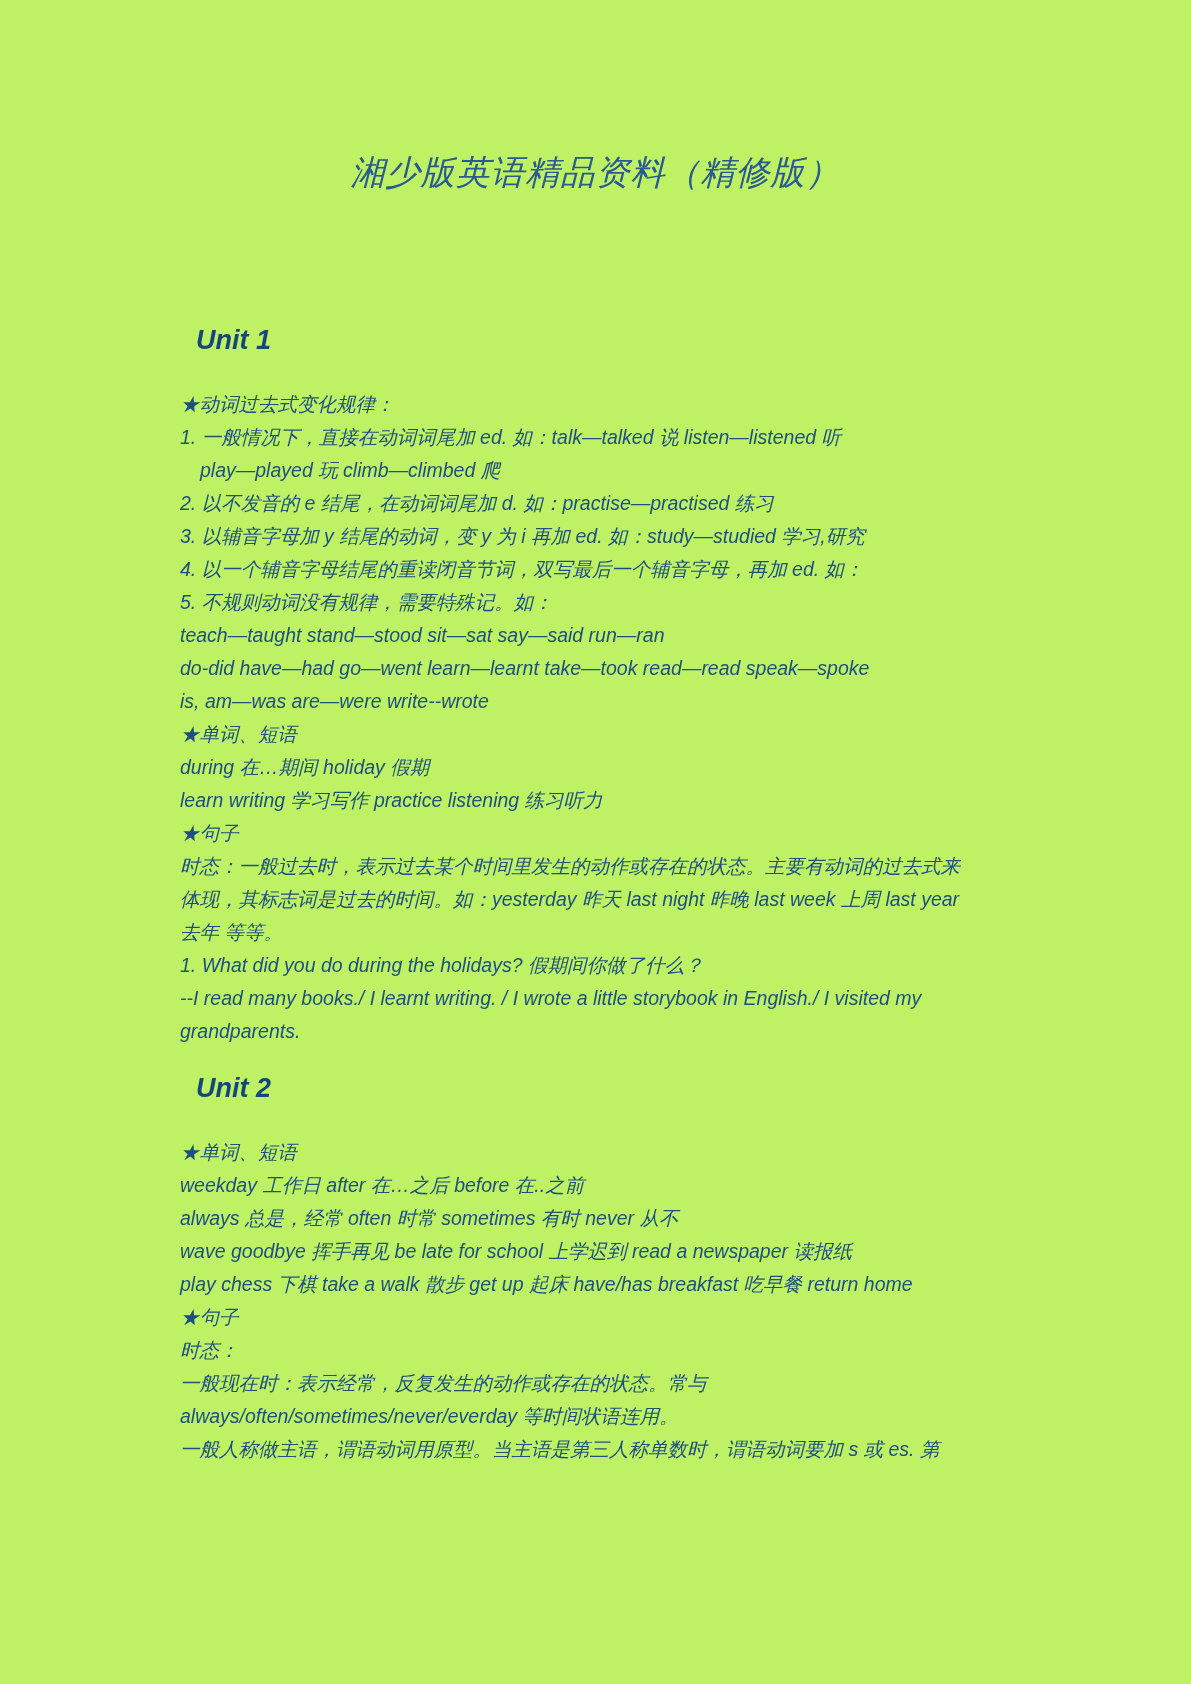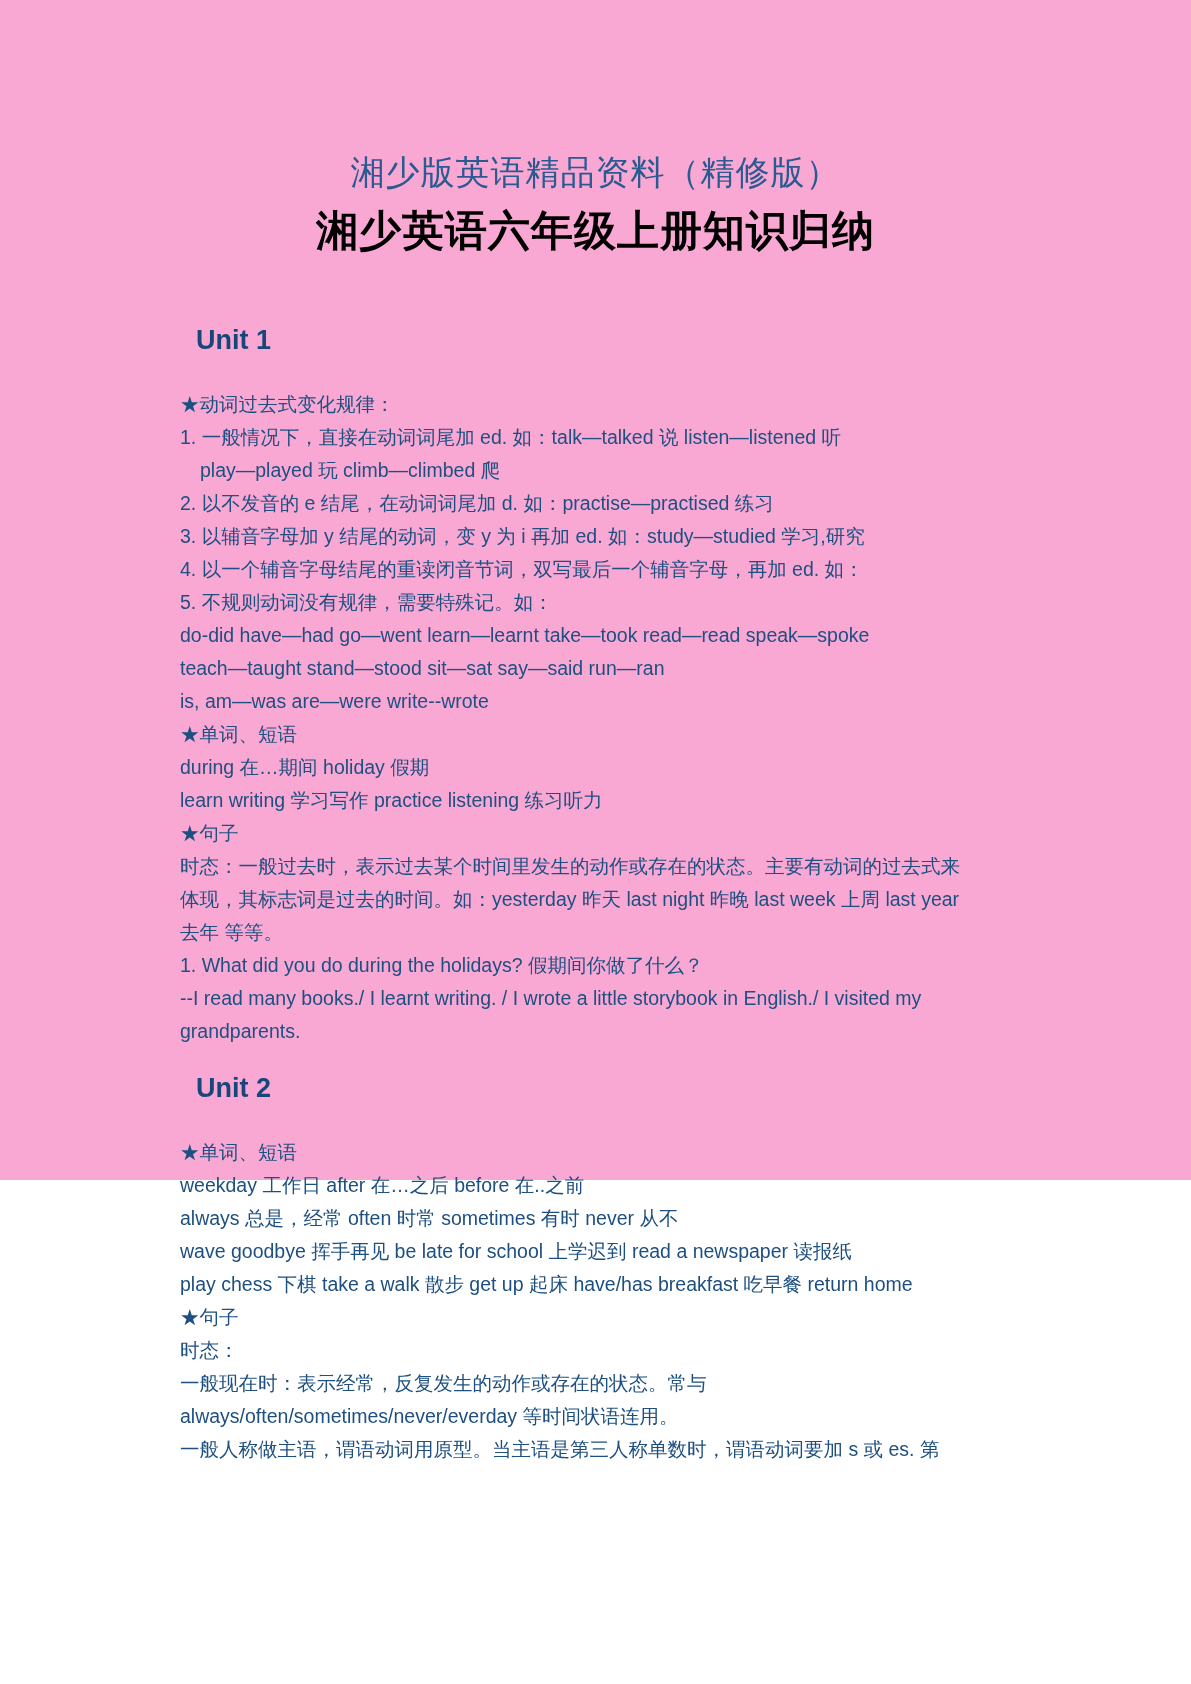--- a/index.html
+++ b/index.html
@@ -1,17 +1,17 @@
 <!DOCTYPE html>
 <html><head>
   <meta charset="utf-8">
   <style>
     html, body { margin: 0; padding: 0; background: #ffffff; }
     body { width: 1191px; height: 1684px; position: relative; overflow: hidden; }
-    .page { position: absolute; left: 0; top: 0; width: 1191px; height: 1180px; background: #f9a8d4; }
+    .page { position: absolute; left: 0; top: 0; width: 1191px; height: 1684px; background: #bef264; font-style: italic; }
     .subtitle {
       position: absolute; left: 0; top: 150px; width: 1191px; text-align: center;
       font-family: "DejaVu Sans", sans-serif; font-size: 34px; color: #2a5a90; letter-spacing: 1px;
     }
     .title {
       position: absolute; left: 0; top: 203px; width: 1191px; text-align: center;
       font-family: "DejaVu Serif", serif; font-size: 42px; color: #000000; font-weight: bold; letter-spacing: 1px;
     }
     .content {
       position: absolute; left: 180px; top: 306px; width: 840px;
@@ -24,35 +24,34 @@
     .line { height: 33px; line-height: 33px; white-space: nowrap; }
     .line.indent { padding-left: 20px; }
     .gap-after-heading { height: 14px; }
     .gap-before-heading { height: 6px; }
   </style>
 </head>
 <body>
 
 <div class="page">
   <div class="subtitle">湘少版英语精品资料（精修版）</div>
-  <div class="title">湘少英语六年级上册知识归纳</div>
 
   <div class="content">
 
     <div class="unit-heading">Unit 1</div>
     <div class="gap-after-heading"></div>
     <div class="line">★动词过去式变化规律：</div>
     <div class="line">1. 一般情况下，直接在动词词尾加 ed. 如：talk—talked 说     listen—listened 听</div>
     <div class="line indent">play—played 玩    climb—climbed 爬</div>
     <div class="line">2.  以不发音的 e 结尾，在动词词尾加 d. 如：practise—practised 练习</div>
     <div class="line">3.  以辅音字母加 y 结尾的动词，变 y 为 i 再加 ed. 如：study—studied 学习,研究</div>
     <div class="line">4.  以一个辅音字母结尾的重读闭音节词，双写最后一个辅音字母，再加 ed. 如：</div>
     <div class="line">5.  不规则动词没有规律，需要特殊记。如：</div>
+    <div class="line">teach—taught   stand—stood   sit—sat   say—said   run—ran</div>
     <div class="line">do-did   have—had   go—went   learn—learnt   take—took   read—read     speak—spoke</div>
-    <div class="line">teach—taught   stand—stood   sit—sat   say—said   run—ran</div>
     <div class="line">is, am—was    are—were   write--wrote</div>
     <div class="line">★单词、短语</div>
     <div class="line">during  在…期间    holiday  假期</div>
     <div class="line">learn writing 学习写作   practice listening 练习听力</div>
     <div class="line">★句子</div>
     <div class="line">时态：一般过去时，表示过去某个时间里发生的动作或存在的状态。主要有动词的过去式来</div>
     <div class="line">体现，其标志词是过去的时间。如：yesterday 昨天   last night 昨晚  last week 上周   last year</div>
     <div class="line">去年  等等。</div>
     <div class="line">1. What did you do during the holidays?  假期间你做了什么？</div>
     <div class="line">--I read many books./ I learnt writing. / I wrote a little storybook in English./ I visited my</div>

